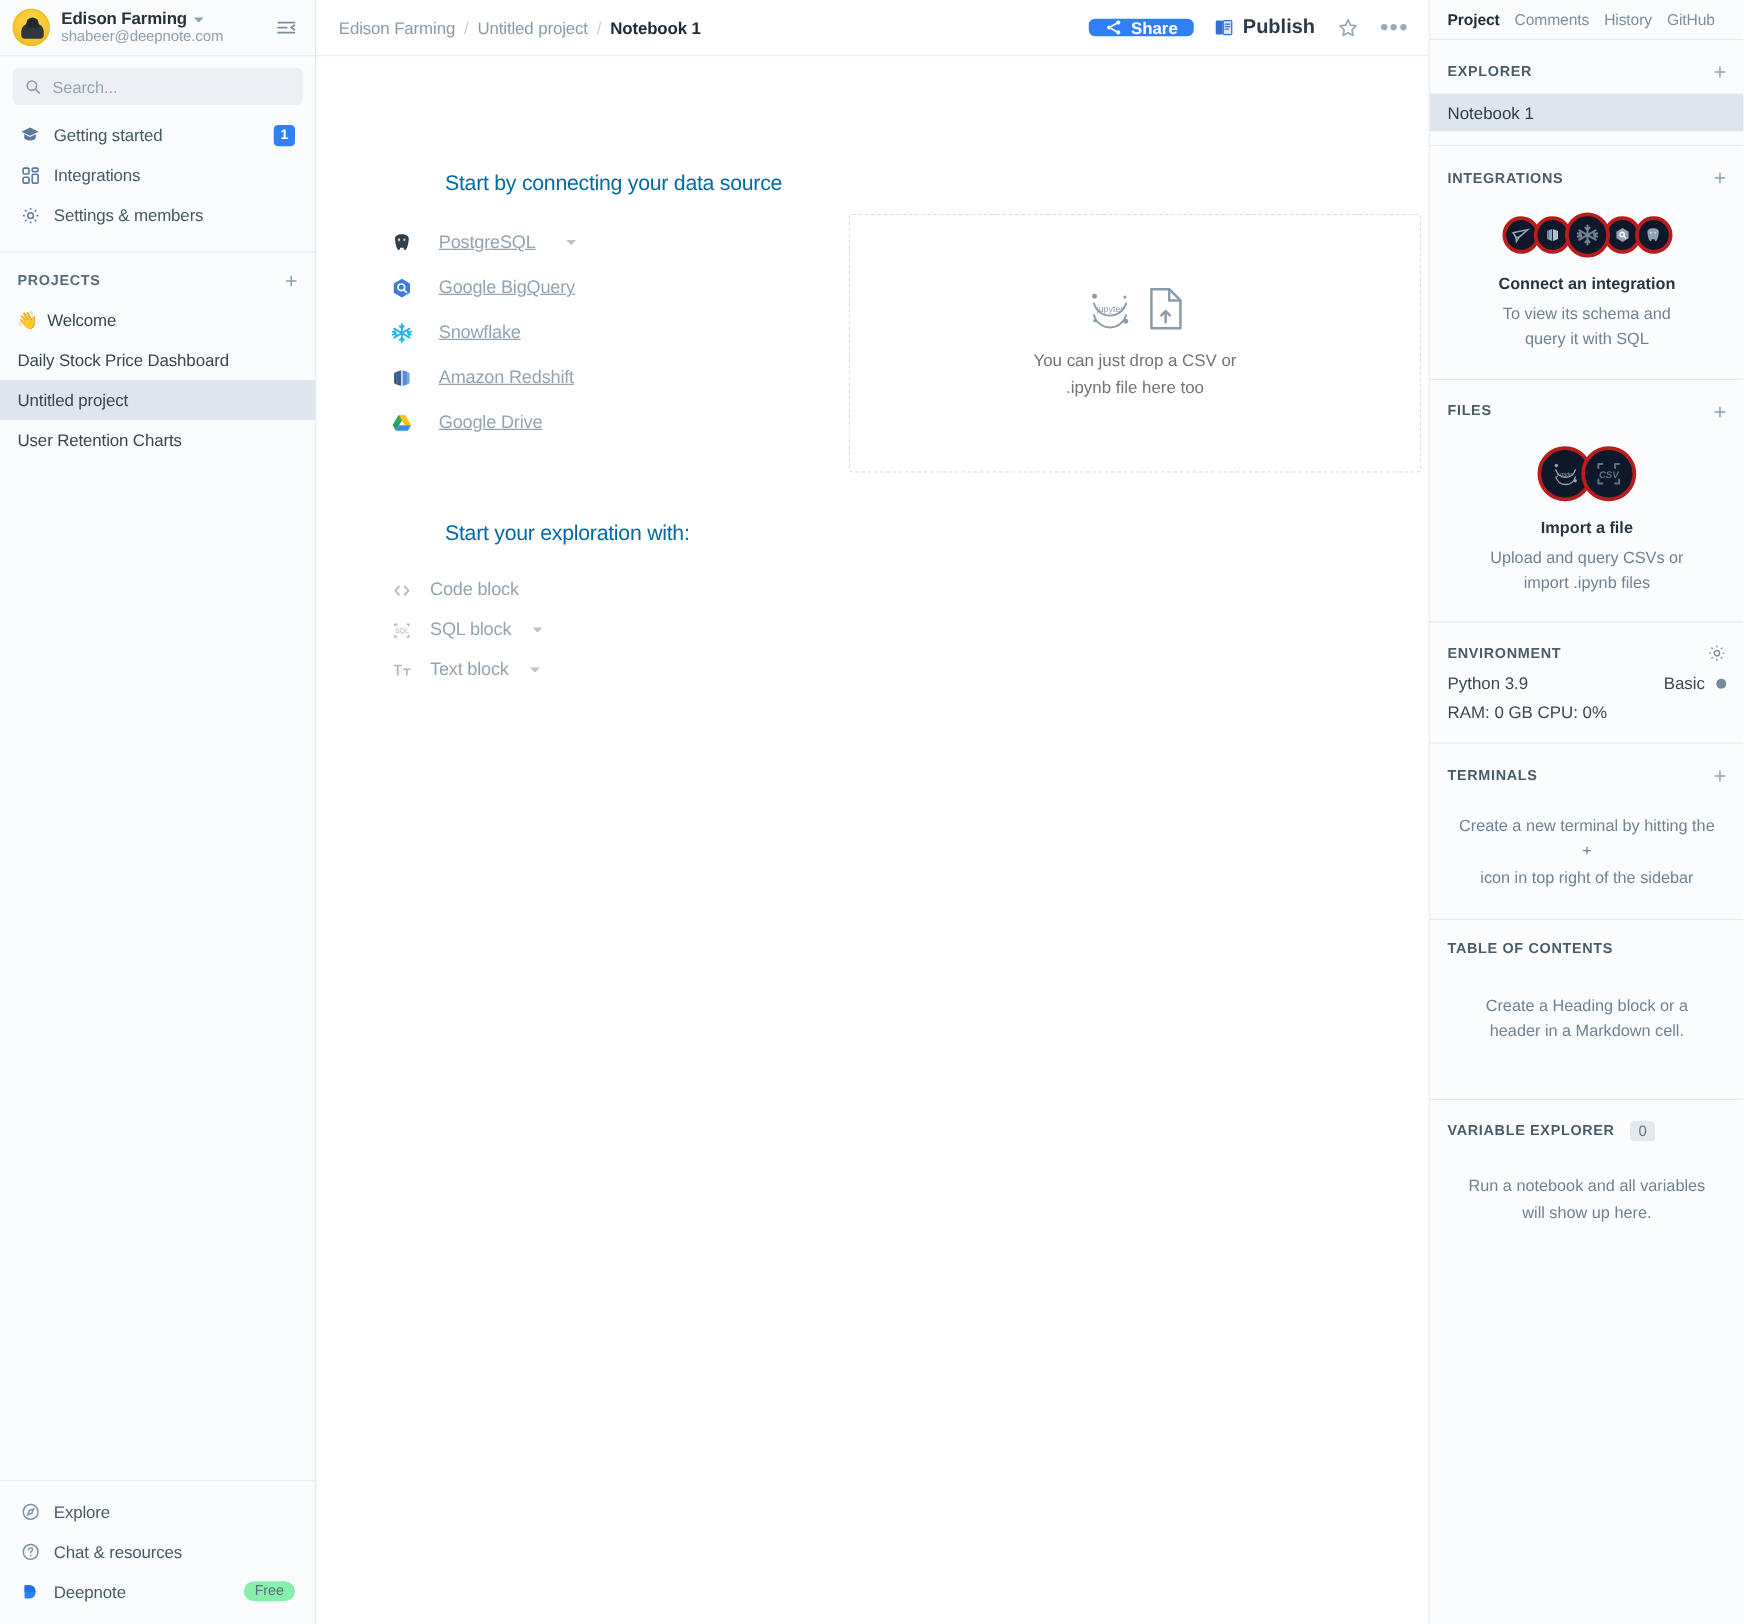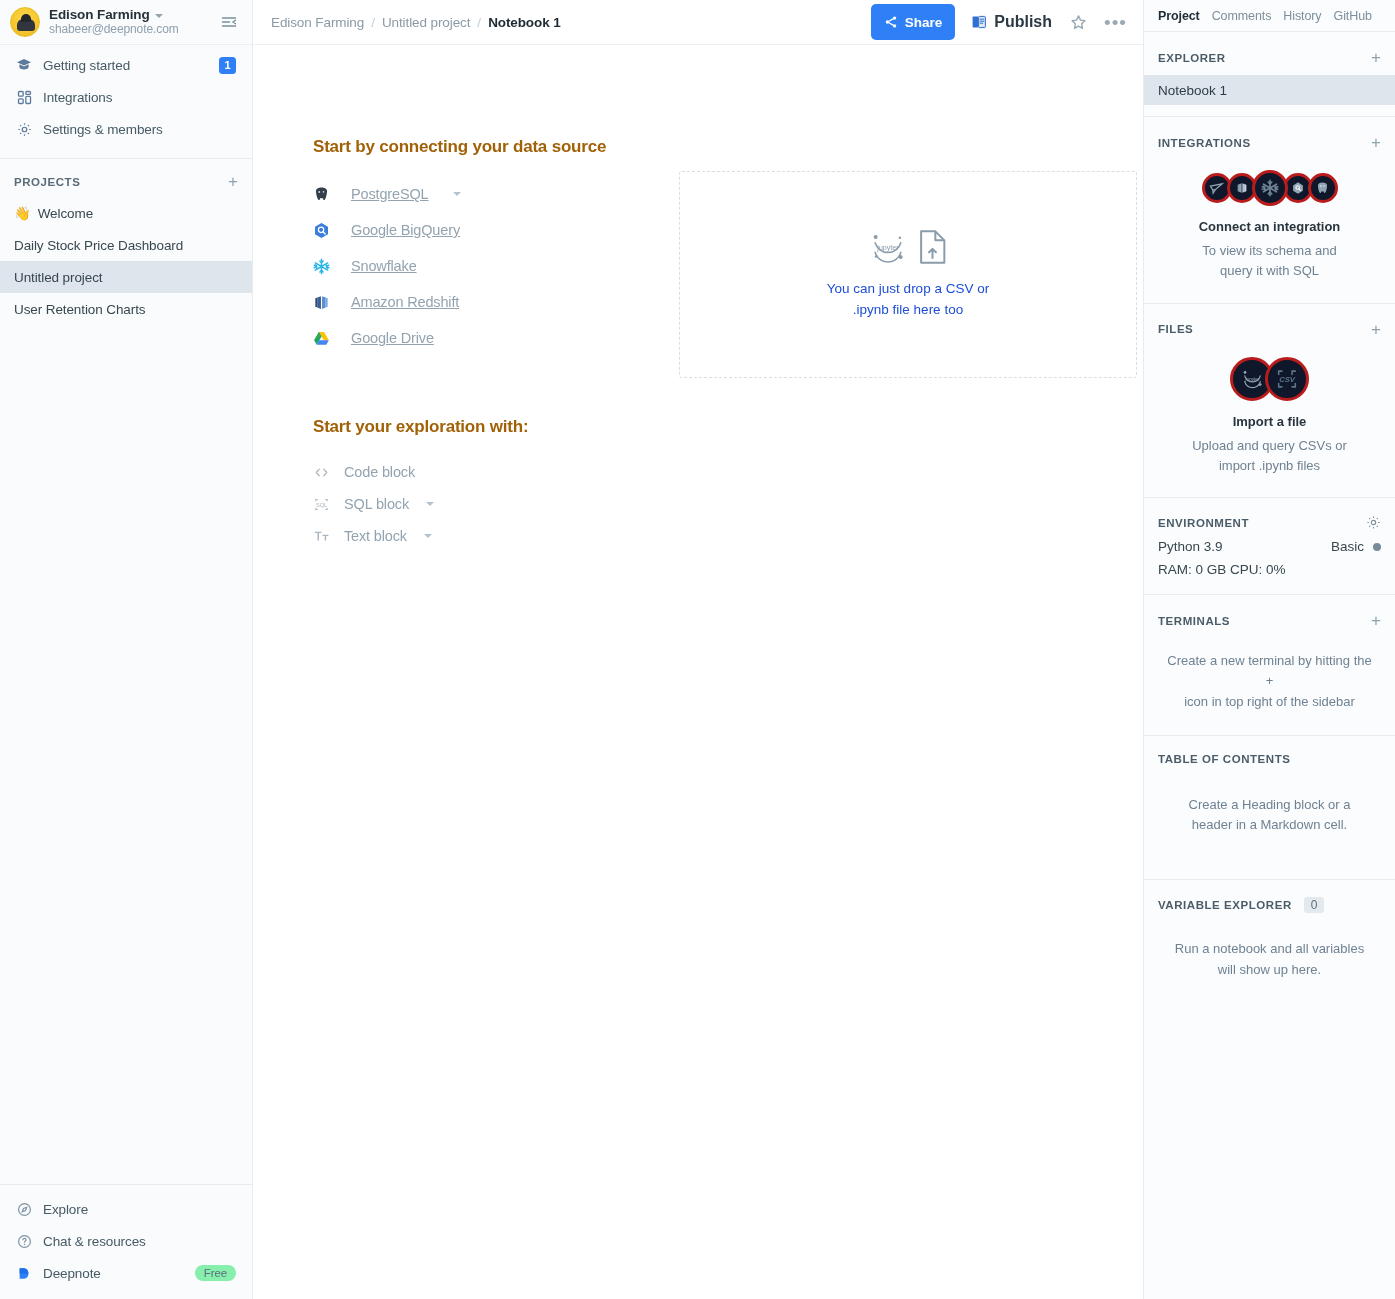--- a/index.html
+++ b/index.html
@@ -101,38 +101,39 @@
     height: 45px; flex: 0 0 45px; display: flex; align-items: center;
     padding: 0 14px 0 18px; border-bottom: 1px solid #edf0f2; background:#fff;
   }
   .crumbs { display: flex; align-items: center; gap: 7px; font-size: 13.5px; flex: 1 1 auto; }
   .crumb { color: #8a9aa6; cursor: pointer; letter-spacing:-0.1px;}
   .crumb.cur { color: #1e2a33; font-weight: 700; cursor: default; }
   .crumb-sep { color: #c3ced6; }
   .topright { display: flex; align-items: center; gap: 13px; }
   .btn-share {
     background: #2f80f7; color: #fff; border: none; border-radius: 5px;
-    height: 36px; padding: 0 13px; display: flex; align-items: center; gap: 7px;
+    height: 14px; padding: 0 13px; display: flex; align-items: center; gap: 7px;
     font-size: 13.5px; font-weight: 600; cursor: pointer;
     font-family: "Liberation Sans", sans-serif;
   }
   .btn-publish {
     background: none; border: none; display: flex; align-items: center; gap: 7px;
     font-size: 16px; font-weight: 700; color: #2b3a45; cursor: pointer;
     padding: 0 3px; font-family: "Liberation Sans", sans-serif;
   }
   .icon-btn { color:#97a7b3; cursor:pointer; display:flex; align-items:center; padding: 0 2px;}
   .dots { font-size: 19px; letter-spacing: 1px; line-height: 1; color:#9aaab5; }
 
   .canvas { flex: 1 1 auto; position: relative; overflow: hidden; padding: 85px 0 0 0; }
   .canvas-inner { display: flex; padding-left: 60px; gap: 0; }
   .col-left { width: 320px; flex: 0 0 320px; padding-top: 7px;}
   .blk-title {
-    font-size: 17px; font-weight: 700; color: #a16207; letter-spacing: -0.2px;
+    font-size: 17px; font-weight: 400; color: #0369a1; letter-spacing: -0.2px;
     margin-bottom: 19px;
+    margin-left: 43px;
   }
   .srcitem {
     display: flex; align-items: center; gap: 21px; height: 36px;
     cursor: pointer; font-size: 14.5px; color: #93a3af; letter-spacing: -0.15px; text-decoration: underline;
   }
   .srcicon { width: 17px; height: 17px; flex:0 0 17px; display:flex; align-items:center; justify-content:center;}
   .mini-caret {
     width: 0; height: 0; border-left: 4px solid transparent;
     border-right: 4px solid transparent; border-top: 4.5px solid #b6c2cc;
     margin-left: 3px;
@@ -144,21 +145,21 @@
   }
   .blkicon { width:17px; flex:0 0 17px; display:flex; align-items:center; justify-content:center;
              color:#aab6c0; font-size: 13px; }
   .dropzone {
     width: 458px; height: 207px; margin-left: 46px; margin-top: 41px;
     border: 1px dashed #d7dee4; border-radius: 3px;
     display: flex; flex-direction: column; align-items: center; justify-content: center;
     gap: 13px;
   }
   .dz-icons { display: flex; align-items: center; gap: 10px; color:#8a9bab; }
-  .dz-text { text-align: center; font-size: 13.5px; color: #1d4ed8; line-height: 1.55; }
+  .dz-text { text-align: center; font-size: 13.5px; color: #737373; line-height: 1.55; }
 
   
   .rsb {
     width: 252px; flex: 0 0 252px; height: 1299px;
     border-left: 1px solid #e8ecef; background: #fbfcfd;
     display: flex; flex-direction: column; overflow: hidden;
   }
   .rsb-tabs {
     height: 32px; flex:0 0 32px; display: flex; align-items: center; gap: 12px;
     padding: 0 14px; border-bottom: 1px solid #e8ecef;
@@ -221,20 +222,31 @@
         <div class="org-email">shabeer@deepnote.com</div>
       </div>
       <div class="collapse-btn">
         <svg width="16" height="16" viewBox="0 0 16 16" fill="none" stroke="currentColor" stroke-width="1.4" stroke-linecap="round">
           <path d="M1.5 4h13M1.5 8h7M1.5 12h13"></path>
             <path d="M14.5 6.2 12 8l2.5 1.8"></path>
         </svg>
       </div>
     </div>
 
+    <div class="searchwrap">
+      <div class="searchbox">
+        <span>
+          <svg width="13" height="13" viewBox="0 0 16 16" fill="none" stroke="#8b9bab" stroke-width="1.6" stroke-linecap="round">
+            <circle cx="6.8" cy="6.8" r="4.6"></circle>
+              <path d="M10.3 10.3 14 14"></path>
+          </svg>
+        </span>
+        <span class="ph">Search...</span>
+      </div>
+    </div>
 
     <div class="navlist">
 
       <div class="navitem">
         <span class="ico">
           <svg width="16" height="16" viewBox="0 0 16 16" fill="#5b7a9c">
               <path d="M8 2 15 5.3 8 8.6 1 5.3 8 2z"></path>
               <path d="M3.4 7.2v3c0 1.2 2 2.2 4.6 2.2s4.6-1 4.6-2.2v-3L8 9.6 3.4 7.2z"></path>
             </svg>
         </span>

